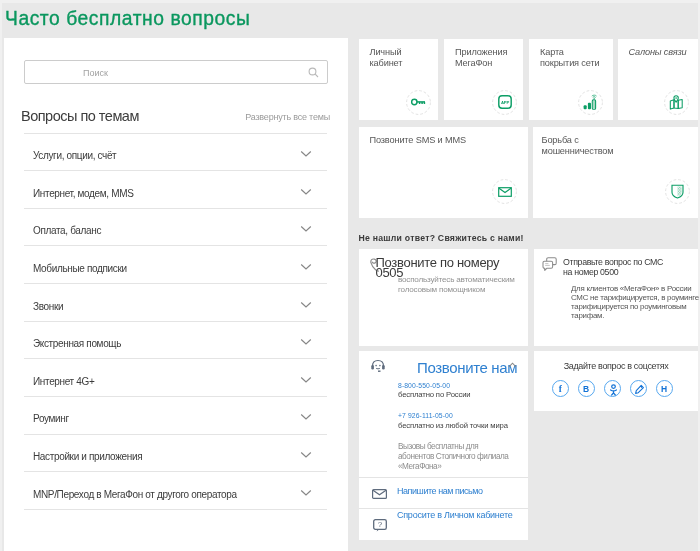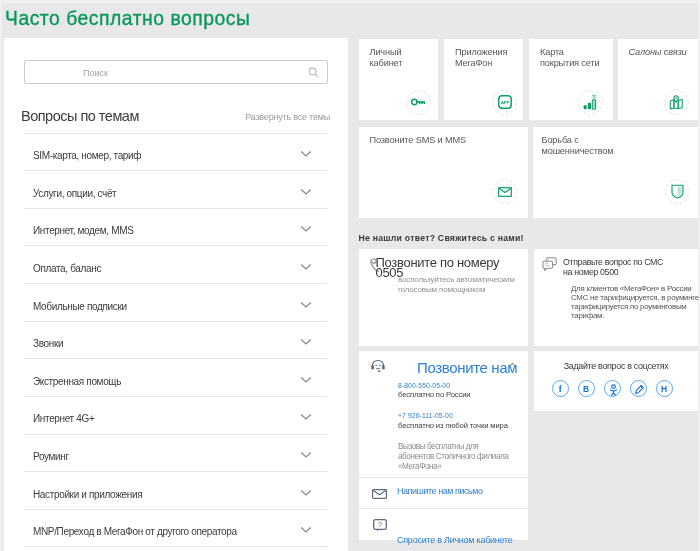--- a/index.html
+++ b/index.html
@@ -64,26 +64,20 @@
     <svg width="11" height="11" viewBox="0 0 11 11">
           <circle cx="4.5" cy="4.5" r="3.4" fill="none" stroke="#b9b9b9" stroke-width="1.1"></circle>
           <line x1="7.2" y1="7.2" x2="10" y2="10" stroke="#b9b9b9" stroke-width="1.1"></line>
         </svg>
   </div>
   <div id="qhead">
     <span class="t1">Вопросы по темам</span>
         <span class="t2">Развернуть все темы</span>
   </div>
   <div id="list">
-        <div class="row">
-          <span>SIM-карта, номер, тариф</span>
-          <svg width="12" height="8" viewBox="0 0 12 8">
-            <path d="M1.2 1.5 L6 6 L10.8 1.5" fill="none" stroke="#868686" stroke-width="1.15"></path>
-          </svg>
-        </div>
         <div class="row">
           <span>Услуги, опции, счёт</span>
           <svg width="12" height="8" viewBox="0 0 12 8">
             <path d="M1.2 1.5 L6 6 L10.8 1.5" fill="none" stroke="#868686" stroke-width="1.15"></path>
           </svg>
         </div>
         <div class="row">
           <span>Интернет, модем, MMS</span>
           <svg width="12" height="8" viewBox="0 0 12 8">
             <path d="M1.2 1.5 L6 6 L10.8 1.5" fill="none" stroke="#868686" stroke-width="1.15"></path>
@@ -276,21 +270,21 @@
           <path d="M1 1.2 L7.5 5.8 L14 1.2" fill="none" stroke="#5e6b7d" stroke-width="1.2"></path>
         </svg>
     <span style="top:8.5px; letter-spacing:-0.45px;">Напишите нам письмо</span>
   </div>
   <div class="lrow" style="top:156.8px; height:32.2px;">
     <svg width="14" height="13" viewBox="0 0 14 13" style="top:10.2px; left:14px;">
           <rect x="0.7" y="0.7" width="12.6" height="9.6" rx="1.6" fill="none" stroke="#5e6b7d" stroke-width="1.3"></rect>
           <path d="M4.5 10.3 L3.6 12.4 L6.5 10.3" fill="#5e6b7d"></path>
           <text x="7" y="8.4" font-size="8" fill="#5e6b7d" text-anchor="middle" font-family="Liberation Sans">?</text>
         </svg>
-    <span style="top:26px;text-align:center;">Спросите в Личном кабинете</span>
+    <span style="top:1px;text-align:center;">Спросите в Личном кабинете</span>
   </div>
 </div>
 
 <div class="card" id="soc" style="left:534px; top:350.5px; width:164px; height:60px;">
   <div class="st">Задайте вопрос в соцсетях</div>
   <div class="scirc" style="left:17.8px;">
         <b style="font-family:'Liberation Serif',serif; top:2.6px; font-size:9.5px;">f</b>
       </div>
   <div class="scirc" style="left:43.7px;">
         <b>В</b>

